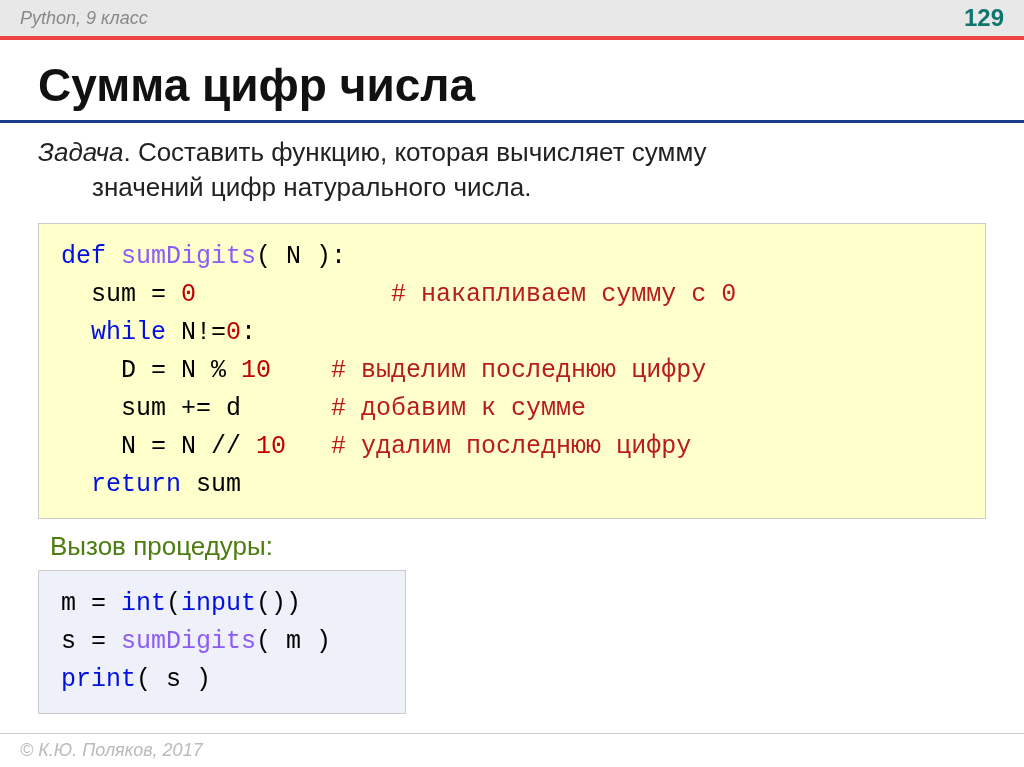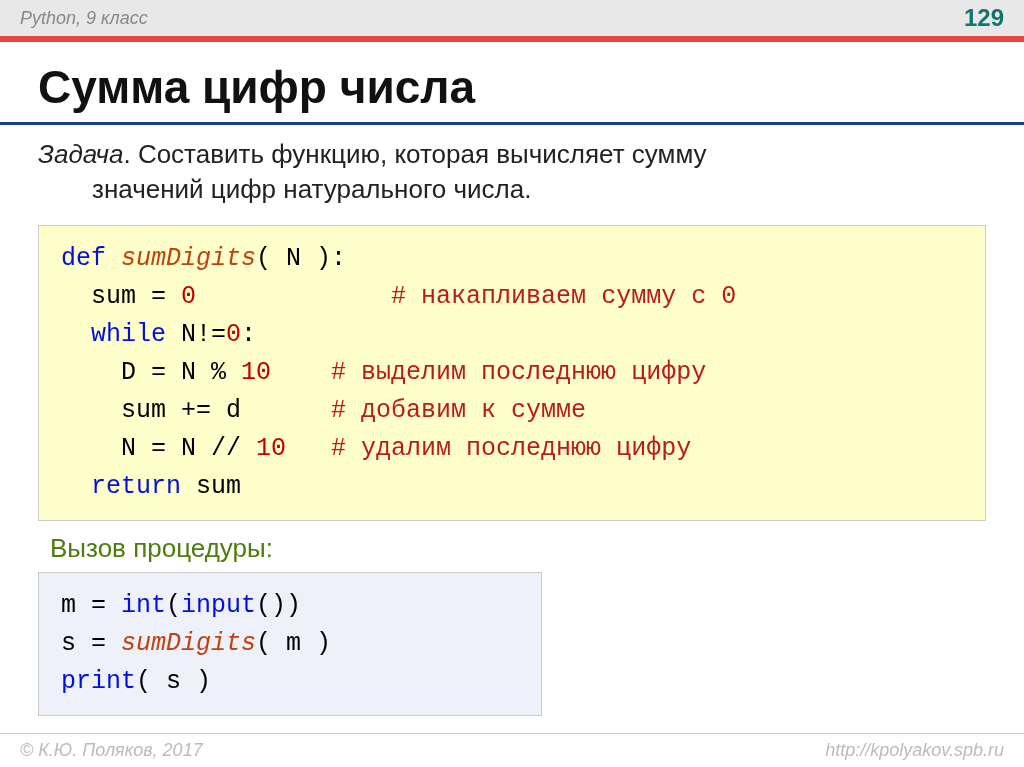--- a/index.html
+++ b/index.html
@@ -9,21 +9,21 @@
     }
     body {
       width: 1024px;
       height: 767px;
       font-family: Arial, sans-serif;
       background: #ffffff;
       position: relative;
     }
     .header {
       background: #e8e8e8;
-      border-bottom: 6px solid #ef4444;
+      border-bottom: 4px solid #ef4444;
       padding: 4px 20px;
       display: flex;
       justify-content: space-between;
       align-items: center;
       font-style: italic;
       color: #888;
       font-size: 18px;
     }
     .page-num {
       font-weight: bold;
@@ -57,29 +57,29 @@
       font-size: 25px;
       line-height: 1.52;
       border: 1px solid #ccc;
       white-space: pre;
     }
     .code-yellow {
       background: #ffffcc;
     }
     .code-blue {
       background: #eef0fa;
-      width: 504px;
+      width: 368px;
     }
     .subheading {
       font-size: 26px;
       color: #4d7c0f;
       padding: 4px 38px 0 50px;
     }
     .kw { color: #0010e0; }
-    .fn { color: #c2410c; font-style: italic; }
+    .fn { color: #8b5cf6; }
     .num { color: #c00000; }
     .cmt { color: #b91c1c; }
     .txt { color: #000; }
     .footer {
       position: absolute;
       bottom: 0;
       left: 0;
       right: 0;
       border-top: 1px solid #ccc;
       padding: 6px 20px 6px 20px;
@@ -115,14 +115,13 @@
 <span class="kw">  return</span><span class="txt"> sum</span></div>
 
 <div class="subheading">Вызов процедуры:</div>
 
 <div class="code-block code-blue"><span class="txt">m</span><span class="txt"> = </span><span class="kw">int</span><span class="txt">(</span><span class="kw">input</span><span class="txt">())</span>
 <span class="txt">s</span><span class="txt"> = </span><span class="fn">sumDigits</span><span class="txt">( m )</span>
 <span class="kw">print</span><span class="txt">( s )</span></div>
 
 <div class="footer">
   <span>© К.Ю. Поляков, 2017</span>
-  <span>http://kpolyakov.spb.ru</span>
 </div>
 
 </body></html>

